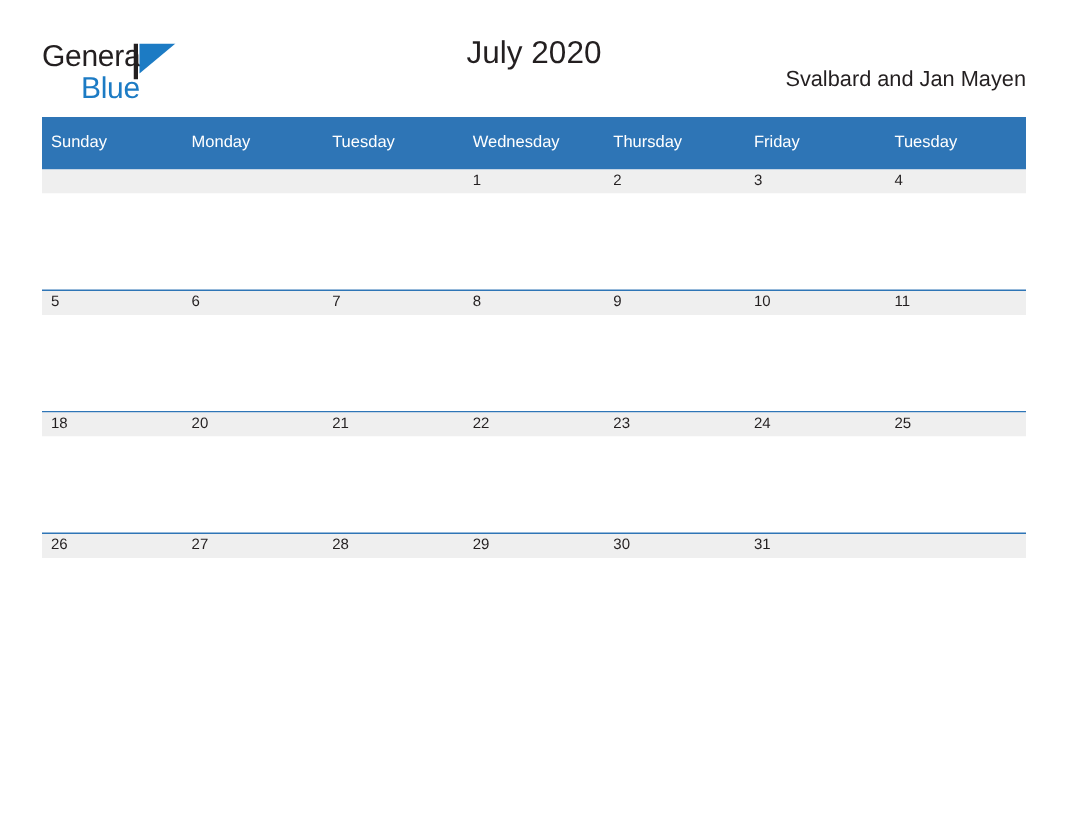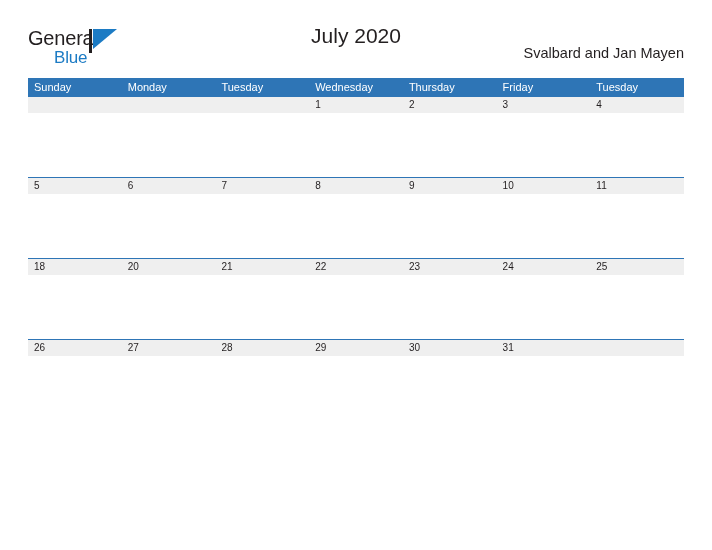--- a/index.html
+++ b/index.html
@@ -44,21 +44,21 @@
     top: 0px;
     font-size: 20px;
     letter-spacing: -0.2px;
     color: #231f20;
     font-family: "Liberation Sans", sans-serif;
   }
   .logo-blue {
     position: absolute;
     left: 26px;
     top: 21px;
-    font-size: 17px;
+    font-size: 20px;
     letter-spacing: -0.2px;
     color: #1c7bc4;
     font-family: "Liberation Sans", sans-serif;
   }
   .logo-flag {
     position: absolute;
     left: 61px;
     top: 1px;
     width: 30px;
     height: 24px;
@@ -91,21 +91,21 @@
     position: absolute;
     left: 28px;
     top: 78px;
     width: 656px;
   }
 
   .weekdays {
     display: flex;
     width: 100%;
     background: #2e75b6;
-    height: 18px;
+    height: 34px;
     align-items: center;
   }
   .weekday {
     flex: 1 1 0;
     color: #ffffff;
     font-size: 11px;
     line-height: 18px;
     padding-left: 6px;
     box-sizing: border-box;
     white-space: nowrap;

